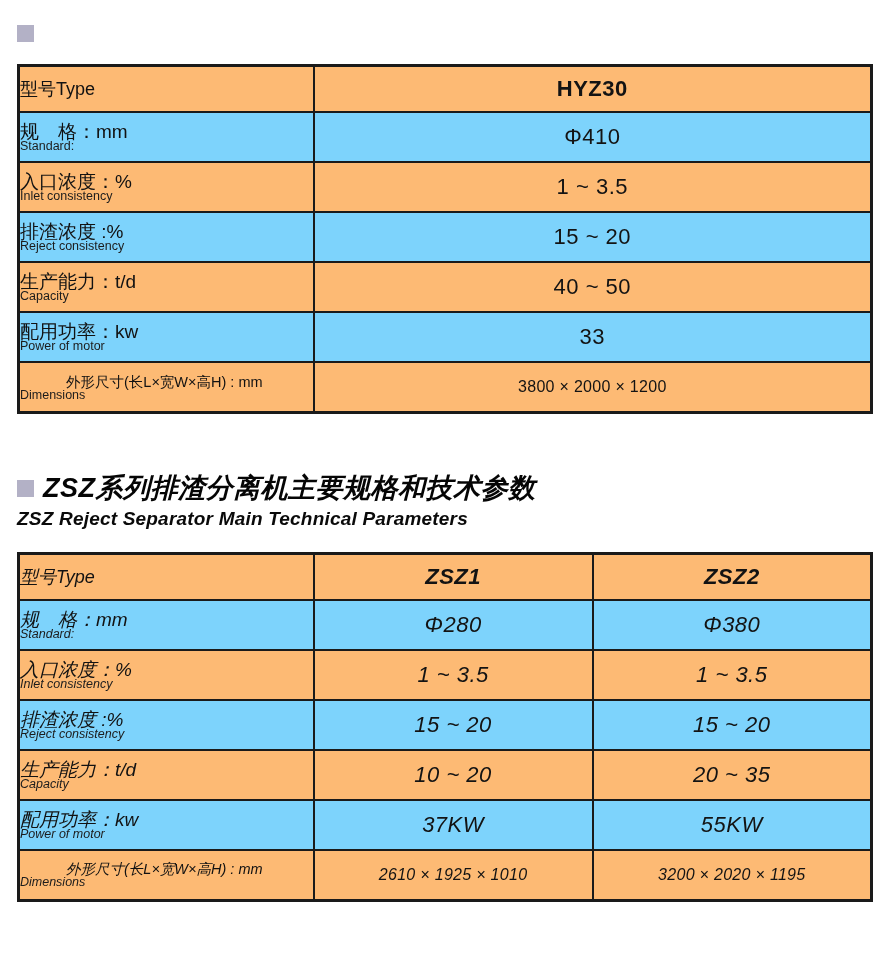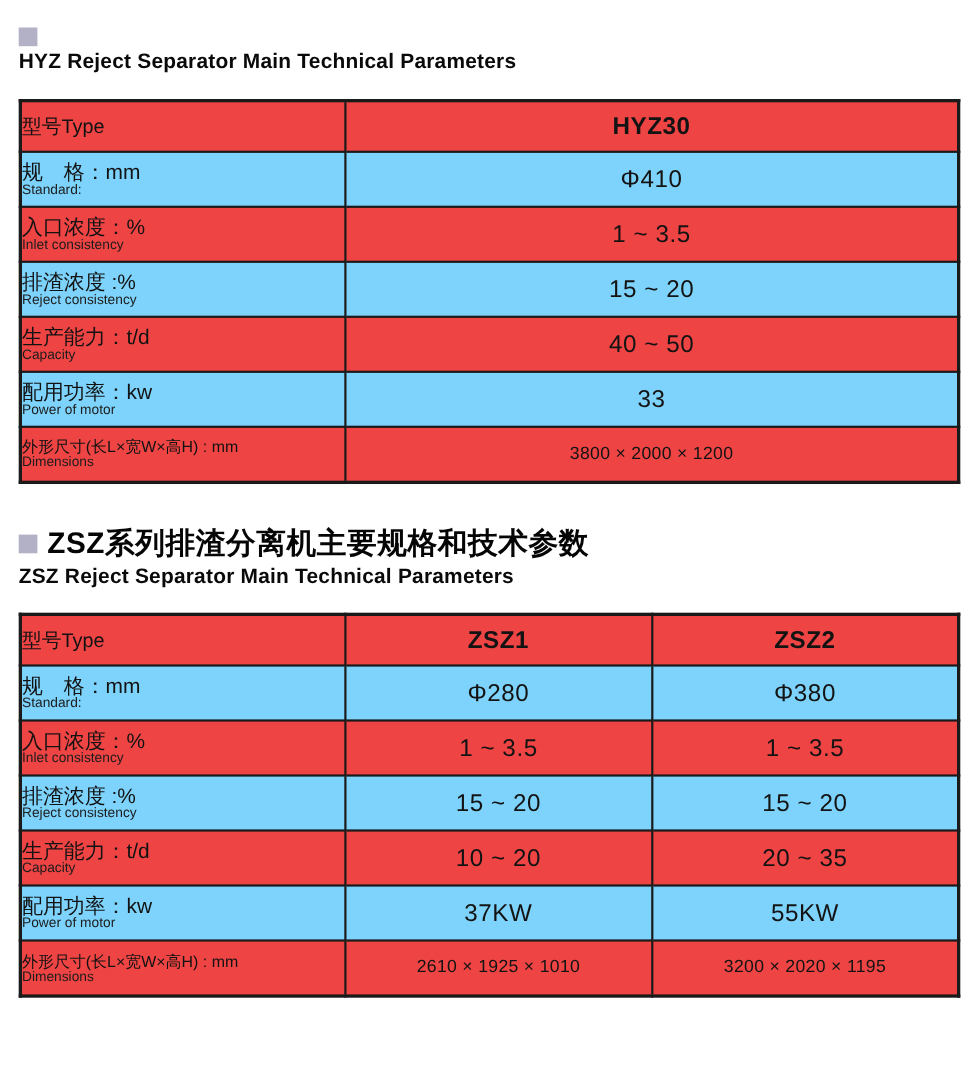--- a/index.html
+++ b/index.html
@@ -20,44 +20,44 @@
   }
   h1.sec-title{
     margin:0;font-size:27px;font-weight:bold;color:#050505;
     letter-spacing:0.5px;line-height:1.1;
   }
   h2.sec-sub{
     margin:4px 0 0 0;font-size:19px;font-weight:bold;color:#0a0a0a;
     letter-spacing:0.2px;line-height:1.15;
   }
   section.block{margin:0;}
-  section.block + section.block{margin-top:40px;}
+  section.block + section.block{margin-top:60px;font-style:italic;}
   table.params{
     width:856px;margin-top:22px;
     border-collapse:collapse;table-layout:fixed;
     border:3px solid #1a1a1a;
   }
   table.params col.label-col{width:34.6%;}
   table.params th, table.params td{
     border:2px solid #1a1a1a;
     padding:0;vertical-align:middle;
   }
-  tr.gray{background:#ef4444;}
+  tr.gray{background:#fdba74;}
   tr.white{background:#7dd3fc;}
   tr.header-row th{height:44px;}
   tr.data-row th, tr.data-row td{height:48px;}
   .label-cell{
     text-align:left;padding:2px 6px 2px 14px;font-weight:normal;
     box-sizing:border-box;
   }
   .label-main{
     display:block;font-size:19px;line-height:21px;color:#121212;
     white-space:nowrap;
   }
-  .label-main.small{font-size:14.5px;line-height:18px;}
+  .label-main.small{font-size:14.5px;line-height:18px;padding-left:46px;}
   .label-sub{
     display:block;font-size:12.5px;line-height:13px;margin-top:-2px;
     color:#1c1c1c;white-space:nowrap;
   }
   .header-label{
     display:block;font-size:18px;color:#121212;text-align:left;
   }
   .value-cell{
     text-align:center;font-size:22px;color:#131313;letter-spacing:0.5px;
   }
@@ -65,21 +65,20 @@
 </style>
 </head>
 <body>
 
 <div class="page">
 
   <section class="block">
     <div class="title-row">
       <span class="bullet"></span>
     </div>
-    <h2 class="sec-sub">HYZ Reject Separator Main Technical Parameters</h2>
     <table class="params">
         <colgroup>
           <col class="label-col">
           <col>
         </colgroup>
         <tbody>
           <tr class="gray header-row">
             <th class="label-cell">
               <span class="header-label">型号Type</span>
             </th>

